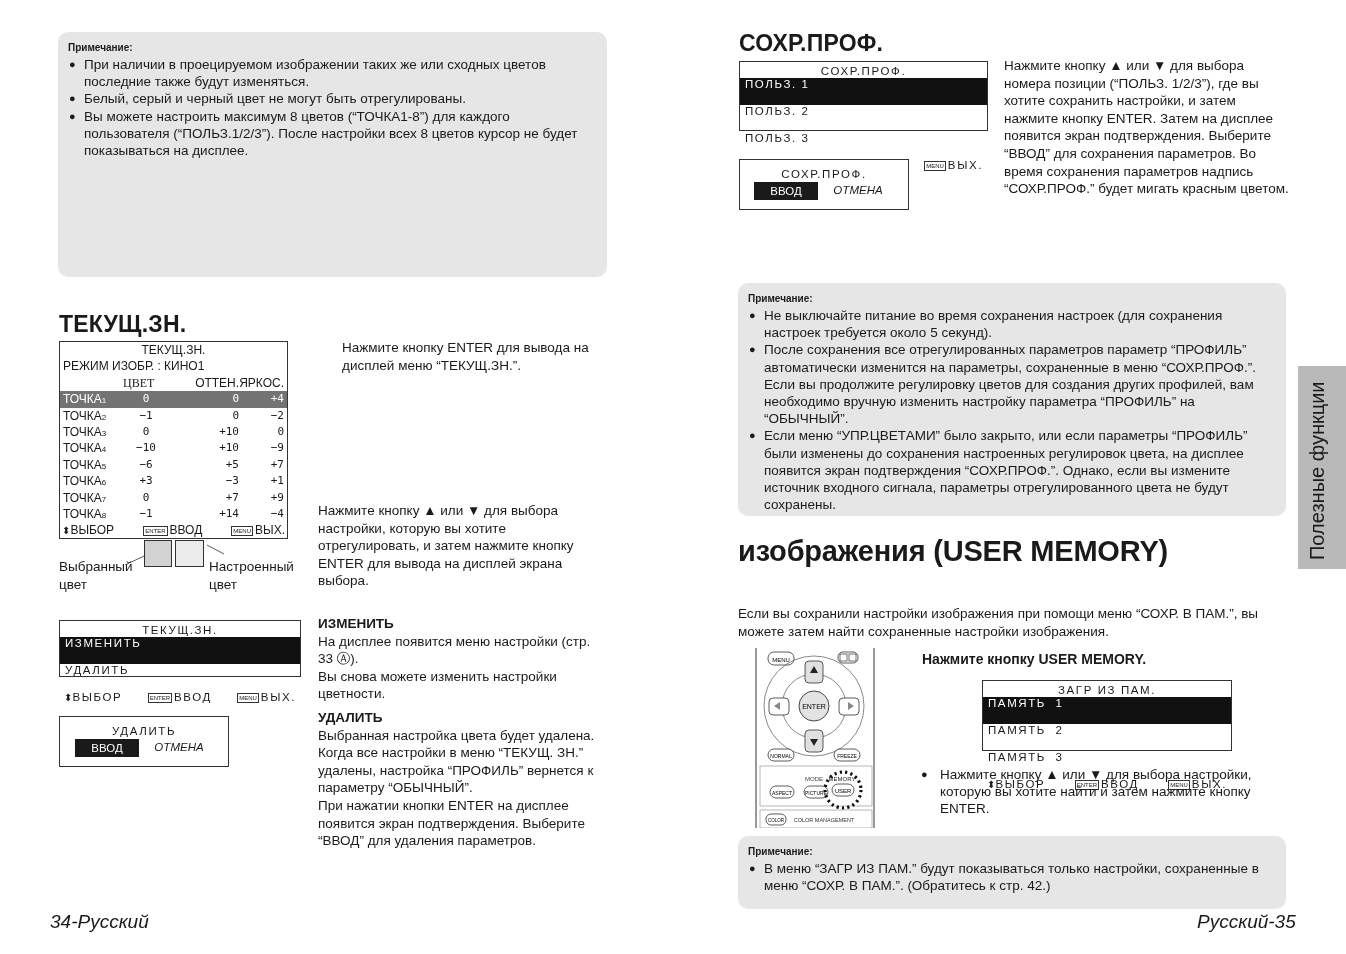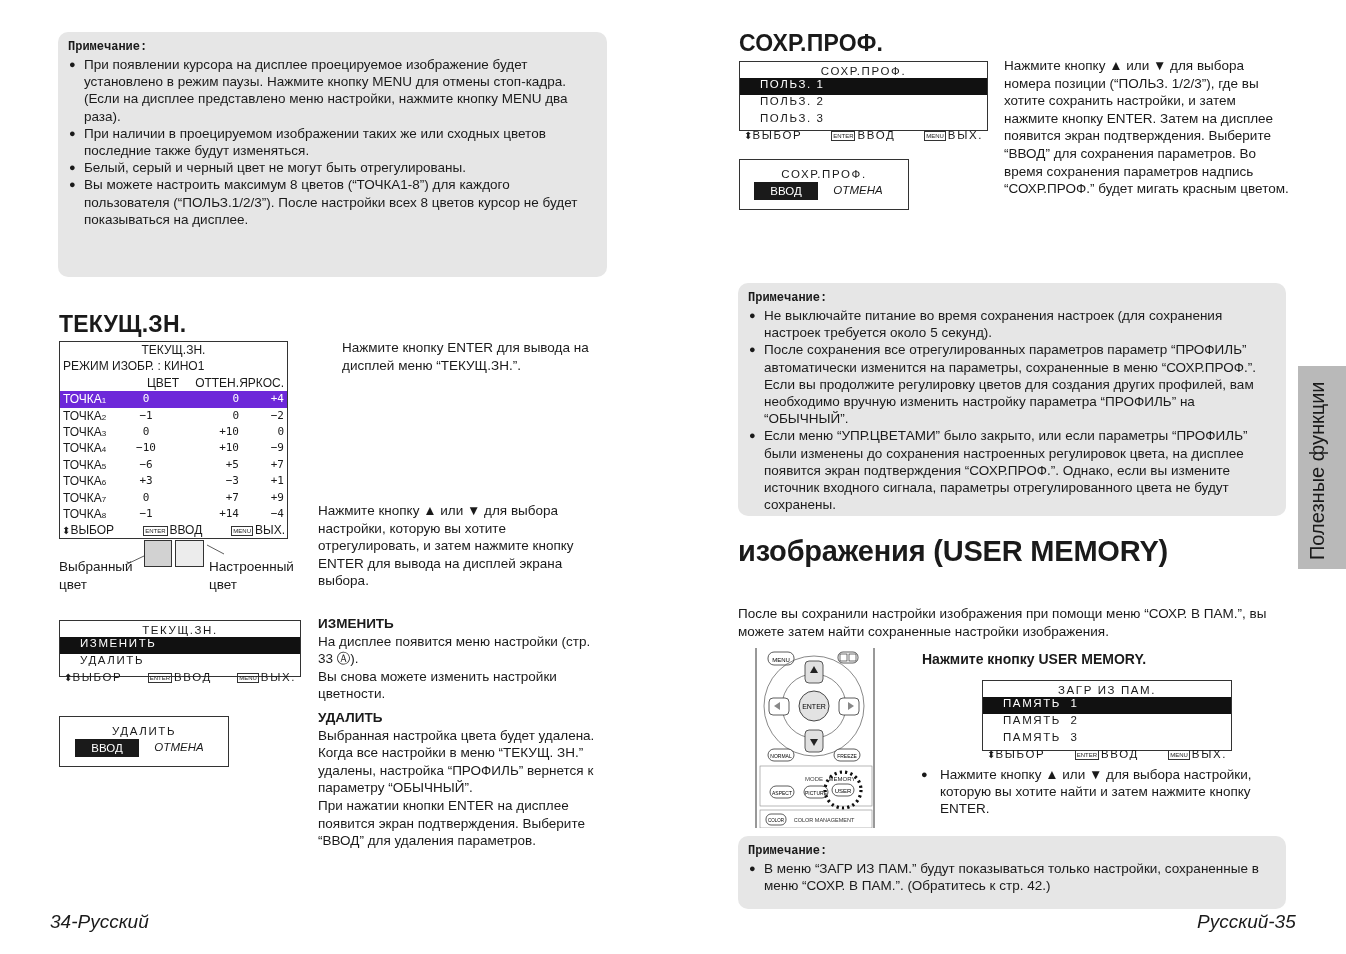--- a/index.html
+++ b/index.html
@@ -1,75 +1,74 @@
 <!DOCTYPE html>
 <html><head>
 <meta charset="utf-8">
 <style>
   * { box-sizing: border-box; margin: 0; padding: 0; }
   html, body { width: 1346px; height: 954px; background: #ffffff; overflow: hidden; }
   body { font-family: "Liberation Sans", sans-serif; color: #1a1a1a; position: relative; font-size: 13.5px; line-height: 17.5px; }
   .abs { position: absolute; }
   .note { background: #e6e6e6; border-radius: 10px; padding: 7px 10px 8px 10px; }
-  .note-title { font-weight: bold; font-size: 12px; line-height: 17px; font-family: Liberation Mono, monospace; }
+  .note-title { font-weight: bold; font-size: 10px; line-height: 17px; }
   .note ul { list-style: none; }
   .note li { position: relative; padding-left: 16px; font-size: 13.5px; line-height: 17.2px; }
   .note li::before { content: "●"; position: absolute; left: 1px; top: 0; font-size: 11px; }
   h2.section { font-size: 23px; font-weight: bold; line-height: 26px; letter-spacing: 0.2px; }
   .para { font-size: 13.5px; line-height: 17.6px; }
   .para p { margin-bottom: 5px; }
   .osd { border: 1.5px solid #333; background: #fff; font-size: 11.5px; line-height: 12.6px; letter-spacing: 1.6px; }
   .osd .title { text-align: center; }
-  .osd .row { padding-left: 20px; height: 17px; }
+  .osd .row { padding-left: 5px; height: 27px; }
   .osd .row.sel { background: #111; color: #fff; }
   .osd .foot { display: flex; justify-content: space-between; padding: 0 4px 0 4px; }
   .keycap { display: inline-block; border: 1px solid #333; font-size: 6px; line-height: 8px; letter-spacing: 0; padding: 0 1px; vertical-align: 1px; margin-right: 2px; }
   .updown { font-size: 10px; letter-spacing: 0; }
   .confirm { border: 1.5px solid #333; background: #fff; font-size: 11.5px; }
   .confirm .title { text-align: center; letter-spacing: 1.6px; }
   .confirm .btns { display: flex; align-items: center; }
   .confirm .btn-sel { background: #1a1a1a; color: #fff; text-align: center; }
   .confirm .btn { text-align: center; font-style: italic; }
   
   .tek { border: 1.2px solid #333; background: #fff; font-size: 12px; line-height: 16.4px; }
   .tek .tr { display: flex; height: 16.4px; padding: 0 3px; }
-  .tek .tr.sel { background: #6d28d9; color: #fff; }
+  .tek .tr.sel { background: #737373; color: #fff; }
   .tek .c0 { width: 62px; }
   .tek .c1 { width: 42px; text-align: center; }
   .tek .c2 { width: 72px; text-align: right; }
   .tek .c3 { flex: 1; text-align: right; }
   .tek .num { font-family: "DejaVu Sans Mono", monospace; font-size: 11px; }
   .sub { font-size: 8px; }
   .footer-page { font-size: 19px; font-style: italic; }
   .sidetab { background: #b9b9b9; }
   .sidetab span { display: block; transform: rotate(-90deg); transform-origin: left top; white-space: nowrap; font-size: 20px; color: #1a1a1a; }
   .bold-h { font-weight: bold; font-size: 13.5px; }
   .big-title { font-size: 29px; font-weight: bold; line-height: 32px; letter-spacing: -0.2px; }
 </style>
 </head>
 <body>
 
 <div class="abs note" style="left:58px; top:32px; width:549px; height:245px; padding-top:7px;">
   <div class="note-title">Примечание:</div>
   <ul>
-    <li>При появлении курсора на дисплее проецируемое изображение будет установлено в режим паузы. Нажмите кнопку MENU для отмены стоп-кадра. (Если на дисплее представлено меню настройки, нажмите кнопку MENU два раза).</li>
     <li>При наличии в проецируемом изображении таких же или сходных цветов последние также будут изменяться.</li>
     <li>Белый, серый  и черный цвет не могут быть отрегулированы.</li>
     <li>Вы можете настроить максимум 8 цветов (“ТОЧКА1-8”) для каждого пользователя (“ПОЛЬЗ.1/2/3”). После настройки всех 8 цветов курсор не будет показываться на дисплее.</li>
   </ul>
 </div>
 
 <h2 class="abs section" style="left:59px; top:311px;">ТЕКУЩ.ЗН.</h2>
 
 <div class="abs tek" style="left:59px; top:341px; width:229px; height:198px;">
   <div style="text-align:center; height:16.4px;">ТЕКУЩ.ЗН.</div>
   <div style="padding-left:3px; height:16.4px;">РЕЖИМ ИЗОБР. : КИНО1</div>
   <div class="tr">
     <span class="c0"></span>
-    <span class="c1" style="width:58px; text-align:right;">ЦВЕТ</span>
+    <span class="c1" style="width:58px; text-align:left;font-family:Liberation Serif, serif;">ЦВЕТ</span>
     <span class="c2" style="width:62px;">ОТТЕН.</span>
     <span class="c3">ЯРКОС.</span>
   </div>
   <div id="tek-rows">
       <div class="tr sel">
         <span class="c0"><span>ТОЧКА</span><span class="sub">1</span></span>
         <span class="c1 num">0</span>
         <span class="c2 num">0</span>
         <span class="c3 num">+4</span>
       </div>
@@ -201,21 +200,21 @@
 </div>
 
 <div class="abs sidetab" style="left:1298px; top:366px; width:48px; height:203px;">
   <span style="position:absolute; left:11px; top:194px;">Полезные функции</span>
 </div>
 
 <div class="abs big-title" style="left:738px; top:535px; width:560px;">
   <div>изображения (USER MEMORY)</div>
 </div>
 
-<div class="abs para" style="left:738px; top:605px; width:555px;">После вы сохранили настройки изображения при помощи меню “СОХР. В ПАМ.”, вы можете затем найти сохраненные настройки изображения.</div>
+<div class="abs para" style="left:738px; top:605px; width:555px;">Если вы сохранили настройки изображения при помощи меню “СОХР. В ПАМ.”, вы можете затем найти сохраненные настройки изображения.</div>
 
 <svg class="abs" style="left:752px; top:648px;" width="126" height="180" viewBox="0 0 126 180">
   <line x1="4" y1="0" x2="4" y2="180" stroke="#333" stroke-width="1"></line>
   <line x1="122" y1="0" x2="122" y2="180" stroke="#333" stroke-width="1"></line>
   <rect x="16" y="4" width="26" height="13" rx="6" fill="#fff" stroke="#333" stroke-width="0.8"></rect>
   <text x="29" y="13.5" font-size="6" text-anchor="middle" font-family="Liberation Sans, sans-serif">MENU</text>
   <rect x="86" y="4" width="20" height="11" rx="5" fill="#fff" stroke="#333" stroke-width="0.8"></rect>
   <rect x="88" y="6" width="7" height="7" fill="none" stroke="#333" stroke-width="0.7"></rect>
   <rect x="97" y="6" width="7" height="7" fill="none" stroke="#333" stroke-width="0.7"></rect>
   <circle cx="62" cy="58" r="50" fill="none" stroke="#555" stroke-width="0.7"></circle>

